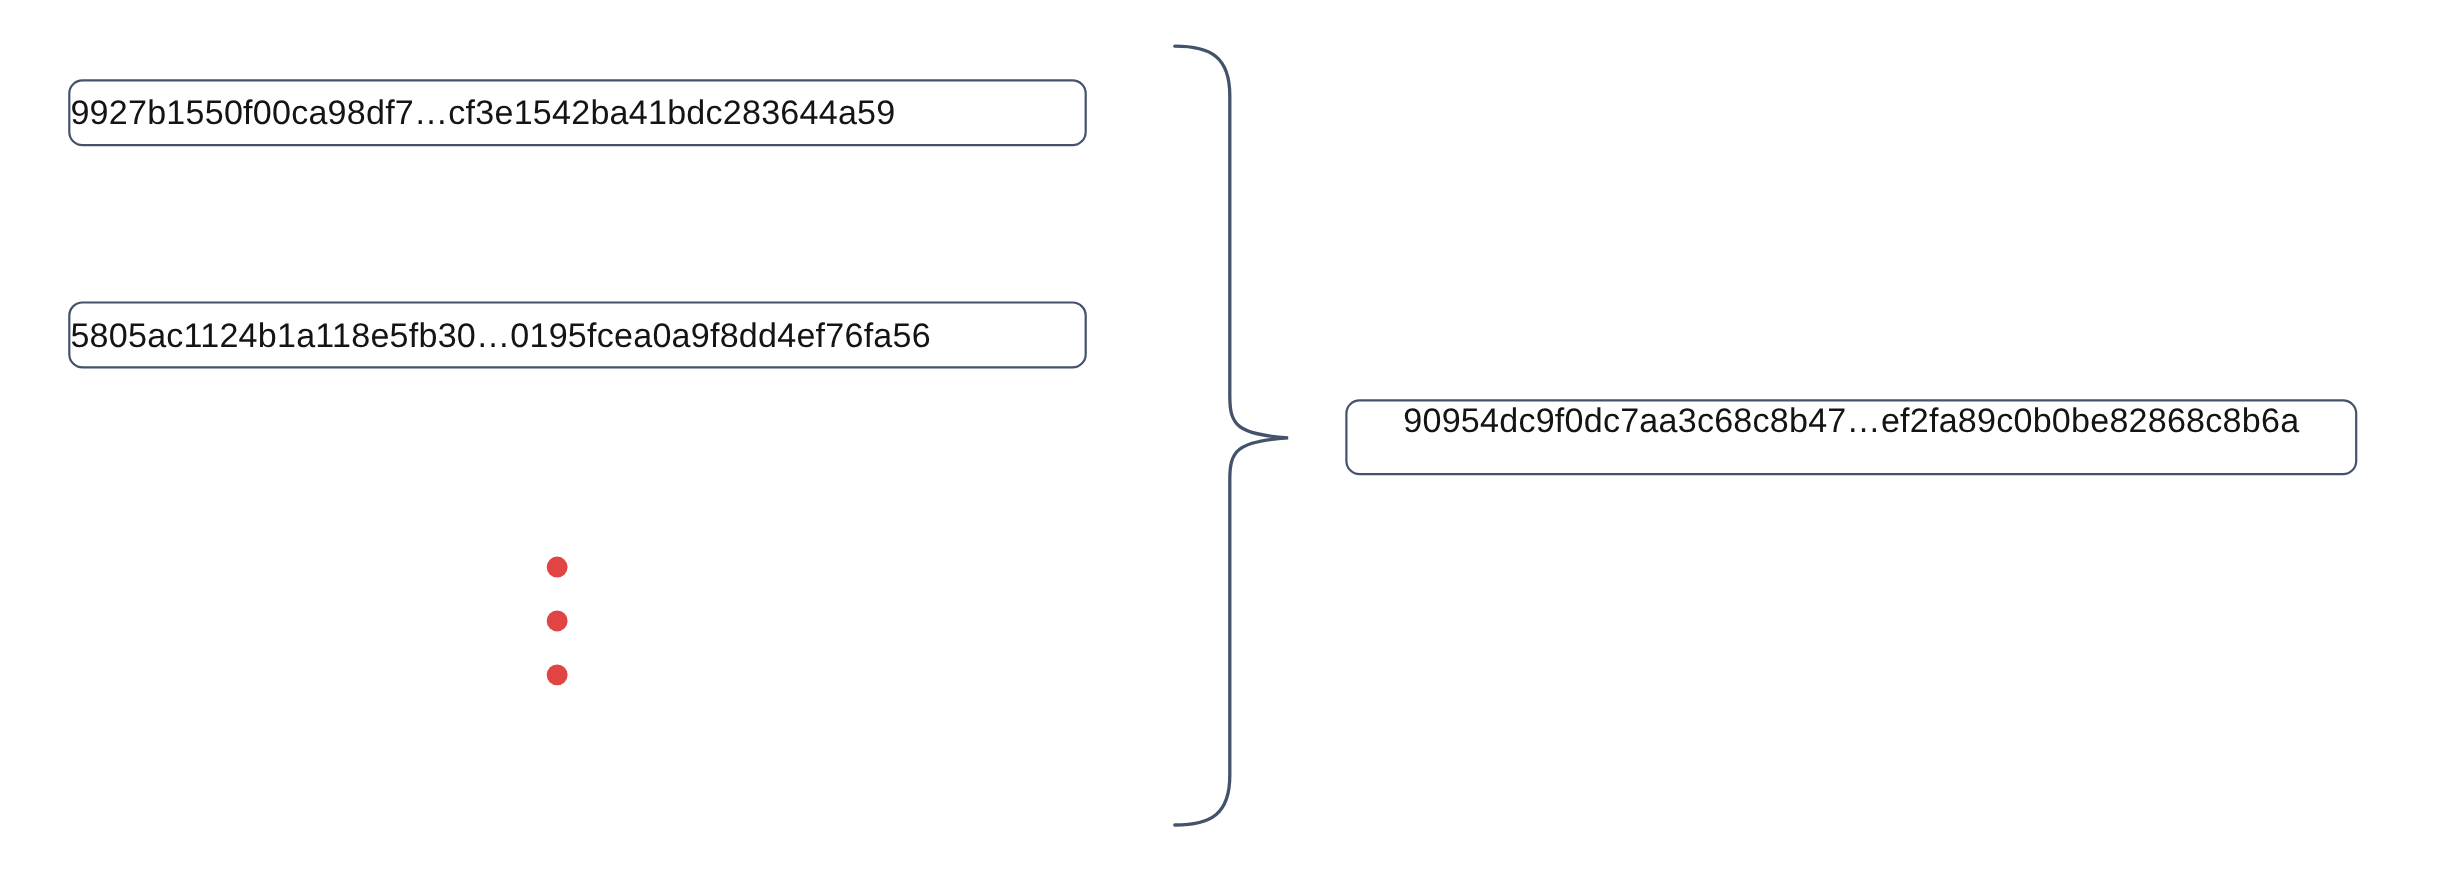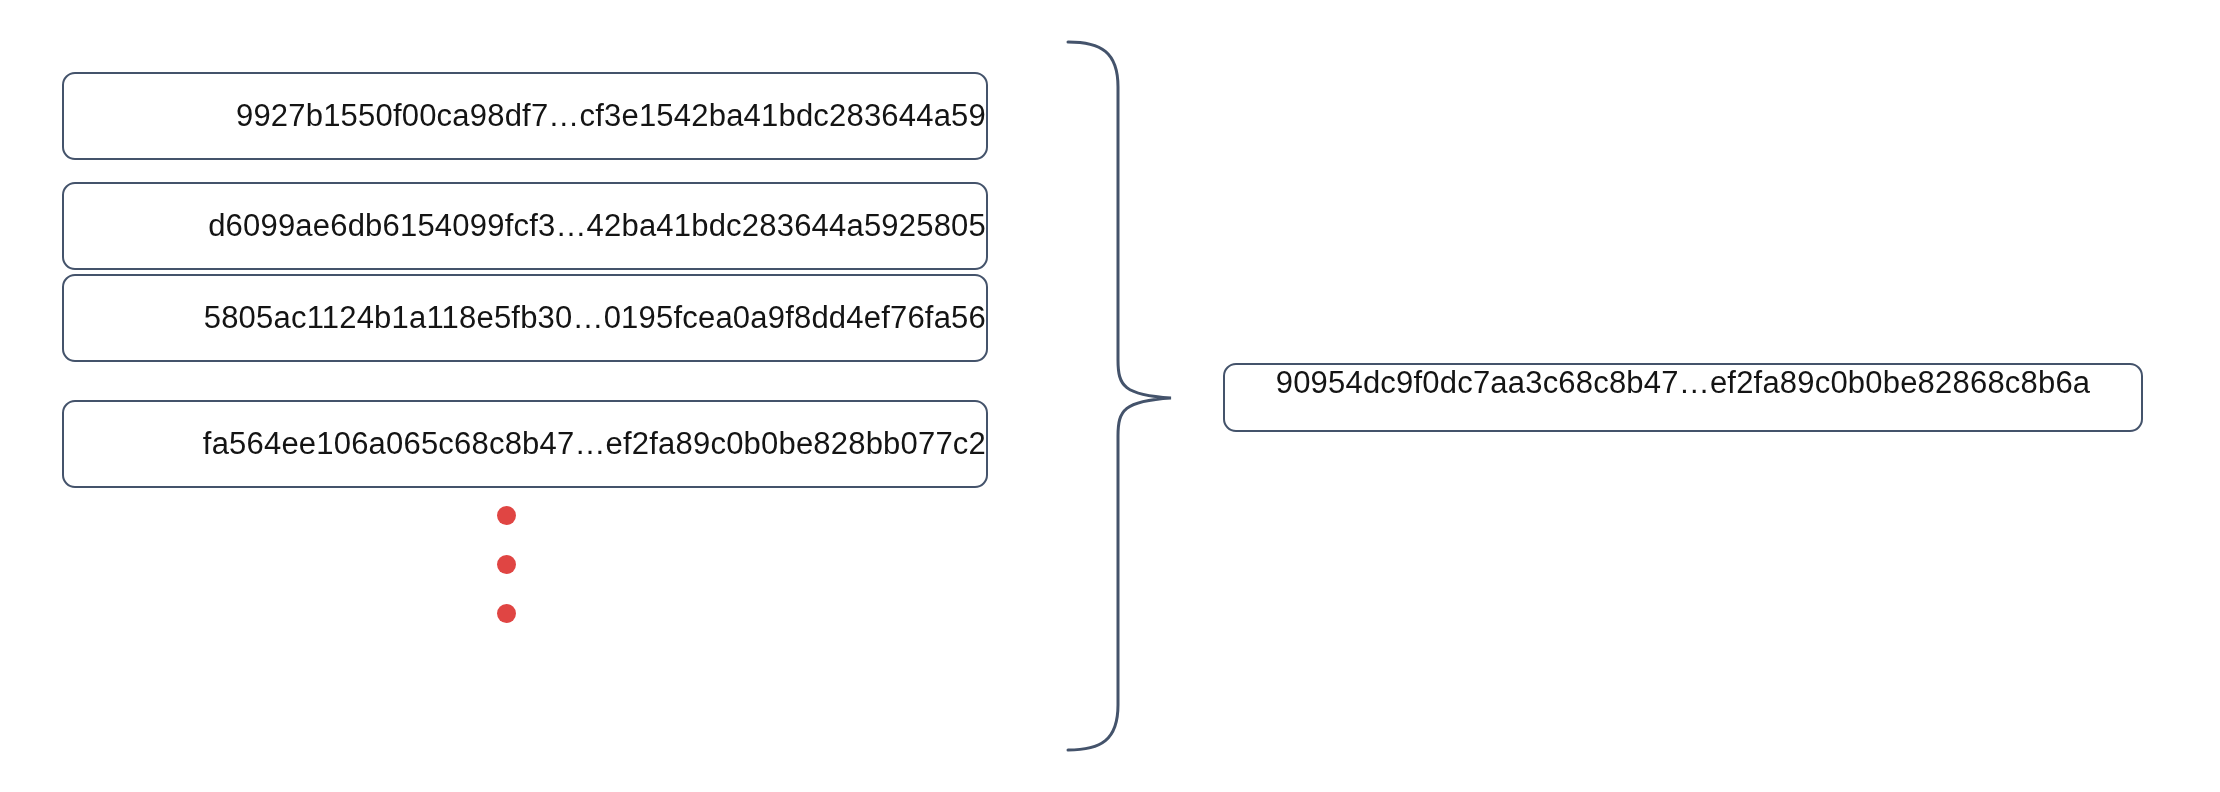--- a/index.html
+++ b/index.html
@@ -16,27 +16,27 @@
     position:relative;
     width:2220px;
     height:792px;
     background:var(--background,#fff);
     overflow:hidden;
   }
   .hash-box{
     position:absolute;
     left:62px;
     width:926px;
-    height:88px;
+    height:61px;
     border:2.5px solid var(--box-border,#44536b);
     border-radius:13px;
     background:#ffffff;
     display:flex;
     align-items:center;
-    justify-content:flex-end;
+    justify-content:flex-start;
   }
   .hash-box .hash-text{
     font-size:31px;
     color:var(--text,#141414);
     letter-spacing:0.2px;
     white-space:nowrap;
   }
   #hash-box-1{top:72px;}
   #hash-box-2{top:182px;}
   #hash-box-3{top:274px;}
@@ -88,31 +88,25 @@
 </style>
 </head>
 <body>
 
 <div id="canvas">
 
   <div class="hash-box" id="hash-box-1">
     <span class="hash-text">9927b1550f00ca98df7…cf3e1542ba41bdc283644a59</span>
   </div>
 
-  <div class="hash-box" id="hash-box-2">
-    <span class="hash-text">d6099ae6db6154099fcf3…42ba41bdc283644a5925805</span>
-  </div>
 
   <div class="hash-box" id="hash-box-3">
     <span class="hash-text">5805ac1124b1a118e5fb30…0195fcea0a9f8dd4ef76fa56</span>
   </div>
 
-  <div class="hash-box" id="hash-box-4">
-    <span class="hash-text">fa564ee106a065c68c8b47…ef2fa89c0b0be828bb077c2</span>
-  </div>
 
   <div class="dots-column">
     <span class="ellipsis-dot"></span>
     <span class="ellipsis-dot"></span>
     <span class="ellipsis-dot"></span>
   </div>
 
 
   <div class="brace-wrap">
     <svg width="110" height="712" viewBox="0 0 110 712" xmlns="http://www.w3.org/2000/svg">

